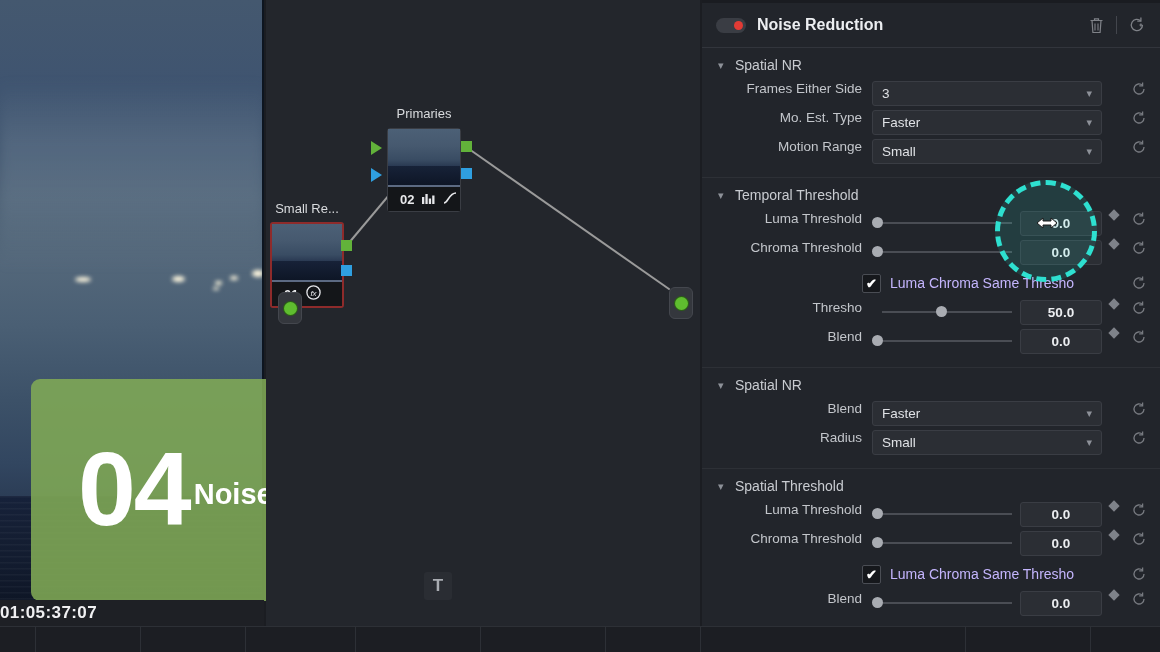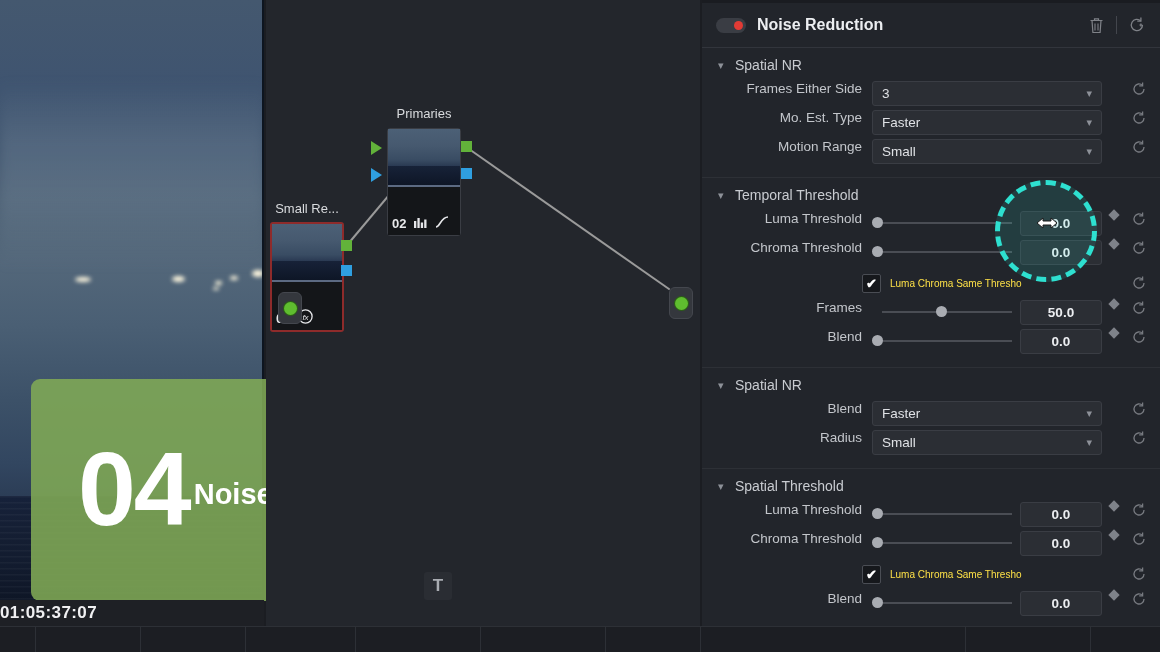--- a/index.html
+++ b/index.html
@@ -37,21 +37,21 @@
   #graph{position:absolute;left:266px;top:0;width:434px;height:626px;background:#23262c;overflow:hidden;}
   .edge{position:absolute;background:#9a9a9a;height:2px;transform-origin:0 50%;}
 
   .node{position:absolute;background:#141619;border:1px solid #3a3d44;border-radius:3px;}
   .node.selected{border:2px solid #8e2b2b;}
   .node-title{position:absolute;top:-23px;left:0;width:100%;text-align:center;color:#d9dbde;font-size:13px;}
   .thumb{width:100%;height:56px;overflow:hidden;position:relative;background:#24364c;}
   .thumb .tsky{position:absolute;inset:0;background:linear-gradient(180deg,#4c6076 0%,#46596f 30%,#394c63 55%,#22304a 72%,#141e30 100%);}
   .thumb .tsea{position:absolute;left:0;bottom:0;width:100%;height:34%;background:linear-gradient(180deg,#172238 0%,#0e1626 100%);}
   .node-sep{height:2px;background:#5c6a82;}
-  .node-foot{height:24px;display:flex;align-items:center;gap:8px;padding:0 4px;background:#141619;margin-top:24px;}
+  .node-foot{height:24px;display:flex;align-items:center;gap:8px;padding:0 12px;background:#141619;}
   .node-num{color:#e8e9eb;font-size:13px;font-weight:bold;}
   .port{position:absolute;width:11px;height:11px;}
   .port.green-sq{background:#62b23a;}
   .port.blue-sq{background:#2f9fe0;}
   .tri{width:0;height:0;border-top:7px solid transparent;border-bottom:7px solid transparent;}
   .tri.green{border-left:11px solid #62b23a;}
   .tri.blue{border-left:11px solid #2f9fe0;}
   .round-node{position:absolute;width:22px;height:30px;border-radius:6px;background:#34373d;border:1px solid #44474e;
       display:flex;align-items:center;justify-content:center;}
   .round-dot{width:13px;height:13px;border-radius:50%;background:#5fbd2f;box-shadow:0 0 0 1px #2c5e17;}
@@ -80,21 +80,21 @@
   .knob{width:11px;height:11px;border-radius:50%;background:#a9acb2;position:relative;z-index:2;}
   .numbox{width:80px;height:23px;background:#2b2e34;border:1px solid #3a3d44;border-radius:3px;
      display:flex;align-items:center;justify-content:center;font-size:13.5px;color:#eceef1;font-weight:bold;
      flex:0 0 auto;position:relative;}
   .diamond{width:8px;height:8px;background:#7e8289;transform:rotate(45deg);margin:0 auto;}
   .kfwrap{width:24px;flex:0 0 auto;display:flex;justify-content:center;}
   .rst{width:26px;flex:0 0 auto;display:flex;justify-content:center;opacity:.6;}
   .chk-row{display:flex;align-items:center;height:26px;margin:4px 0;padding-right:8px;}
   .chkbox{width:17px;height:17px;background:#16181c;border:1px solid #4a4d54;border-radius:2px;
      display:flex;align-items:center;justify-content:center;color:#fff;font-size:13px;font-weight:bold;}
-  .chk-label{font-size:10px;color:#fde047;margin-left:9px;flex:1;}
+  .chk-label{font-size:14px;color:#c4b5fd;margin-left:9px;flex:1;}
 
   
   #ring{position:absolute;left:995px;top:180px;width:92px;height:92px;border-radius:50%;
      border:5px dashed #2ee0d0;background:rgba(46,224,208,.13);z-index:40;pointer-events:none;}
   
   #cursor{position:absolute;left:1030px;top:214px;z-index:50;}
 
   
   #wm{position:absolute;left:424px;top:572px;display:flex;align-items:center;gap:9px;z-index:30;}
   #wm-badge{width:28px;height:28px;background:#2a2d33;border-radius:3px;display:flex;align-items:center;
@@ -313,21 +313,21 @@
           <div class="chkbox">✔</div>
           <span class="chk-label">Luma Chroma Same Thresho</span>
           <div class="rst">
             <svg width="16" height="16" viewBox="0 0 16 16">
               <path d="M13 8a5 5 0 1 1-1.5-3.6" stroke="#b0b3b9" stroke-width="1.3" fill="none"></path>
               <path d="M11.6 1.5v3.4H8.2" stroke="#b0b3b9" stroke-width="1.3" fill="none"></path>
             </svg>
           </div>
         </div>
         <div class="row">
-          <div class="lbl">Frames</div>
+          <div class="lbl">Thresho</div>
           <div class="slider">
             <div class="track"></div>
             <div class="knob" style="margin-left: 64px;"></div>
           </div>
           <div class="numbox">50.0</div>
           <div class="kfwrap">
             <span class="diamond"></span>
           </div>
           <div class="rst">
             <svg width="16" height="16" viewBox="0 0 16 16">

